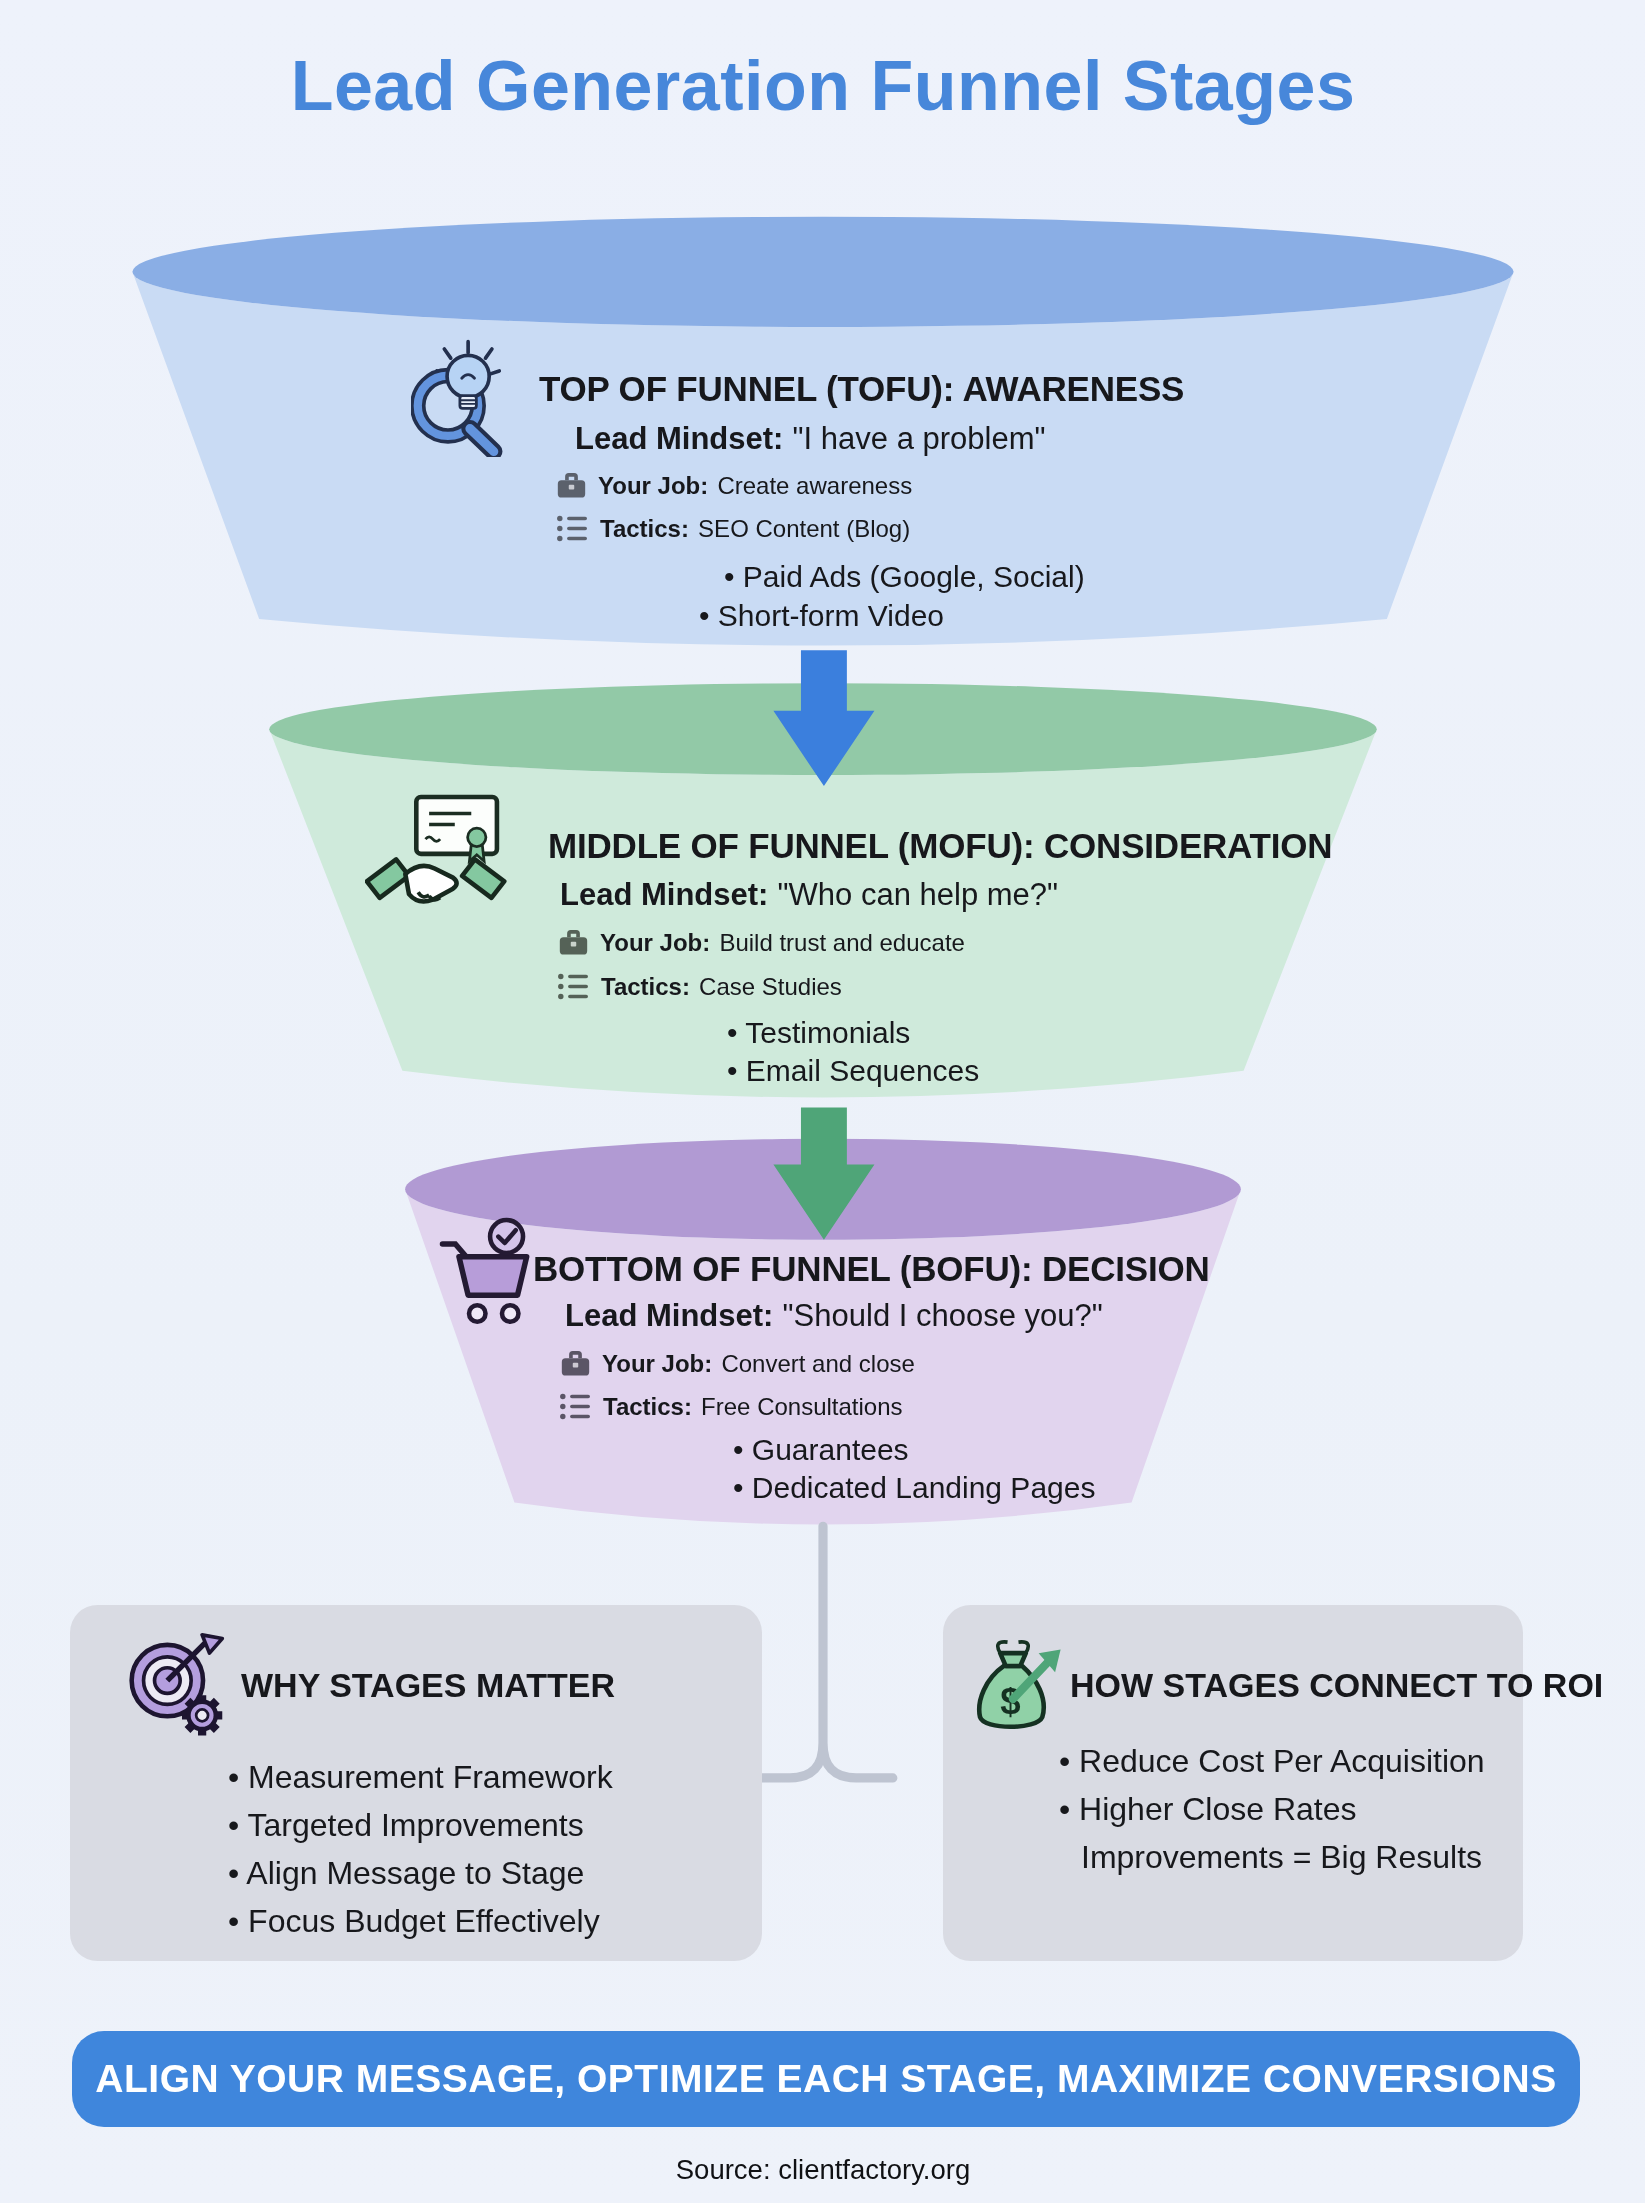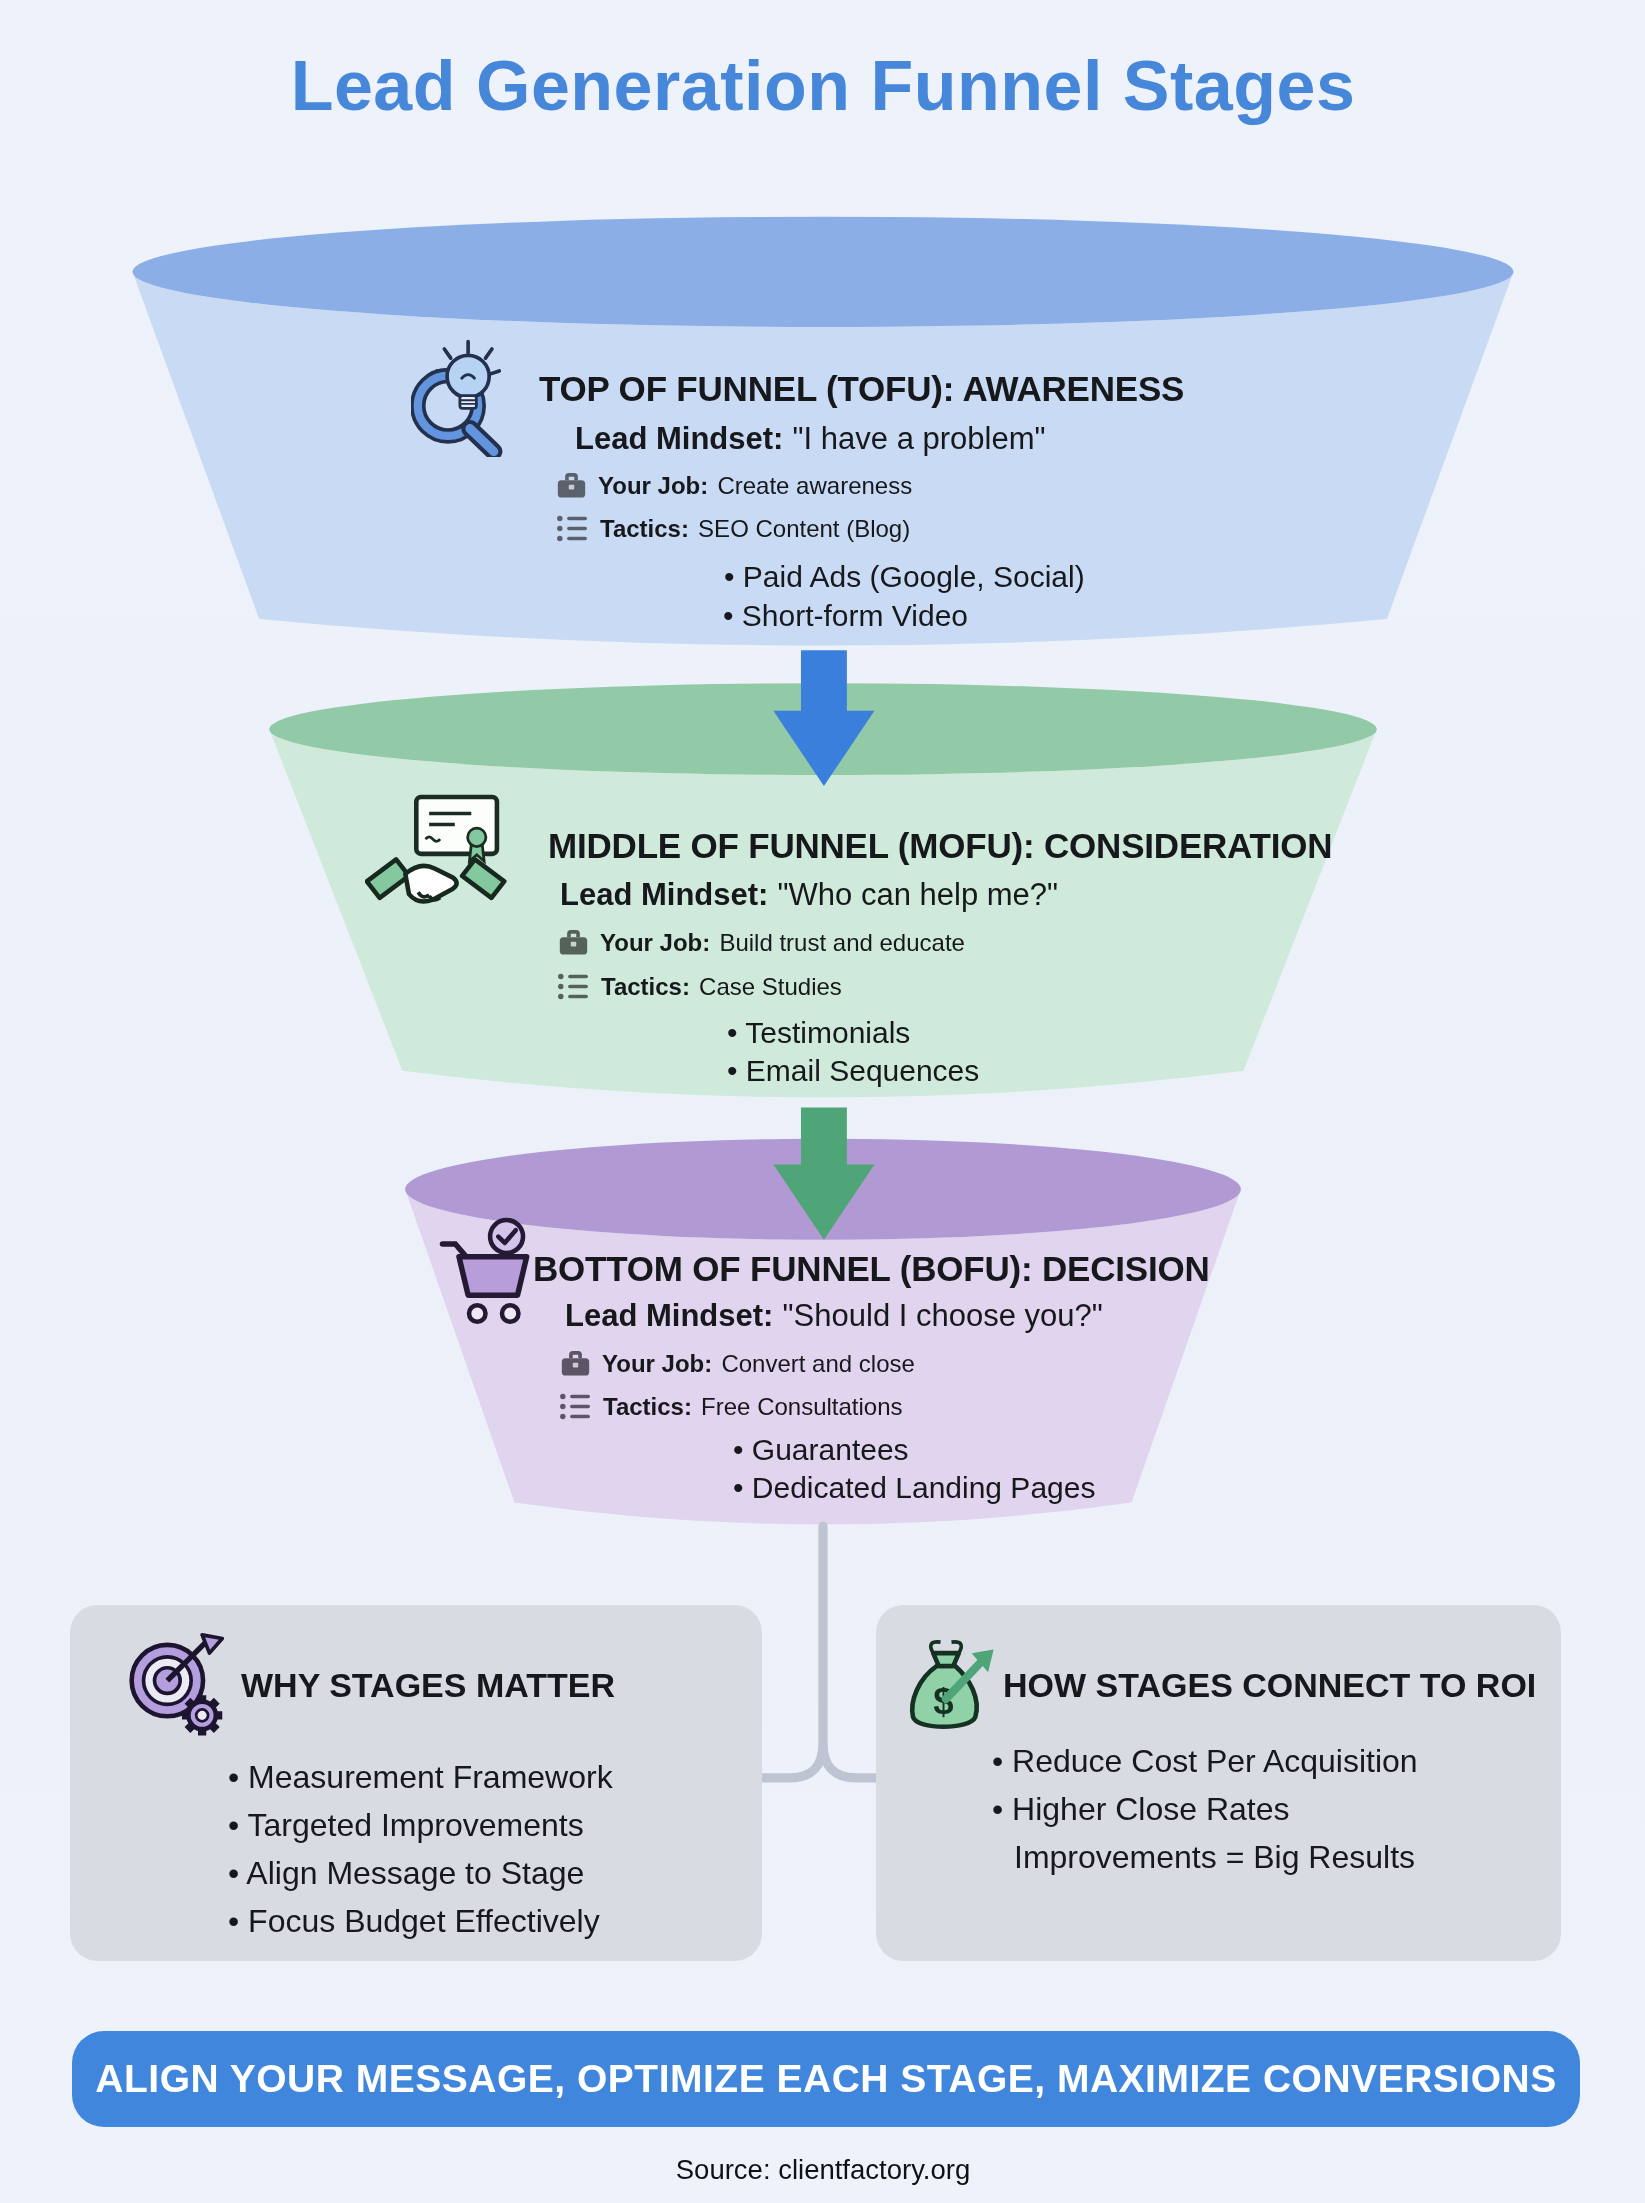--- a/index.html
+++ b/index.html
@@ -18,42 +18,42 @@
   .info-row .mini{flex:none;margin-right:11px;display:block;}
   .stage-bullet{position:absolute;font-size:30px;white-space:nowrap;}
   .stage-icon{position:absolute;}
 
   #tofu-icon{left:411px;top:338px;}
   #tofu-title{left:539px;top:369px;}
   #tofu-mindset{left:575px;top:421px;}
   #tofu-job{left:556px;top:472px;}
   #tofu-tactics{left:556px;top:514px;}
   #tofu-b1{left:724px;top:560px;}
-  #tofu-b2{left:723px;top:599px;text-align:right;}
+  #tofu-b2{left:699px;top:599px;text-align:right;}
 
   #mofu-icon{left:365px;top:793px;}
   #mofu-title{left:548px;top:826px;}
   #mofu-mindset{left:560px;top:877px;}
   #mofu-job{left:558px;top:929px;}
   #mofu-tactics{left:557px;top:972px;}
   #mofu-b1{left:727px;top:1016px;}
   #mofu-b2{left:727px;top:1054px;}
 
   #bofu-icon{left:437px;top:1216px;}
   #bofu-title{left:533px;top:1249px;}
   #bofu-mindset{left:565px;top:1298px;}
   #bofu-job{left:560px;top:1350px;}
   #bofu-tactics{left:559px;top:1392px;}
   #bofu-b1{left:733px;top:1433px;}
   #bofu-b2{left:733px;top:1471px;}
 
   
   .info-box{position:absolute;top:1605px;height:356px;background:#d9dbe3;border-radius:27.5px;}
   #box-left{left:70px;width:692px;}
-  #box-right{left:876px;width:685px;}
+  #box-right{left:943px;width:580px;}
   .box-icon{position:absolute;}
   #box-left .box-icon{left:55px;top:27.5px;}
   #box-right .box-icon{left:24px;top:27.5px;}
   .box-title{position:absolute;font-size:34px;font-weight:700;white-space:nowrap;}
   #box-left .box-title{left:171px;top:61px;}
   #box-right .box-title{left:127px;top:61px;}
   .box-lines{position:absolute;font-size:32px;line-height:48px;}
   #box-left .box-lines{left:158px;top:132px;margin-top:16px;}
   #box-right .box-lines{left:116px;top:132px;}
   .box-line.cont{padding-left:22px;}

